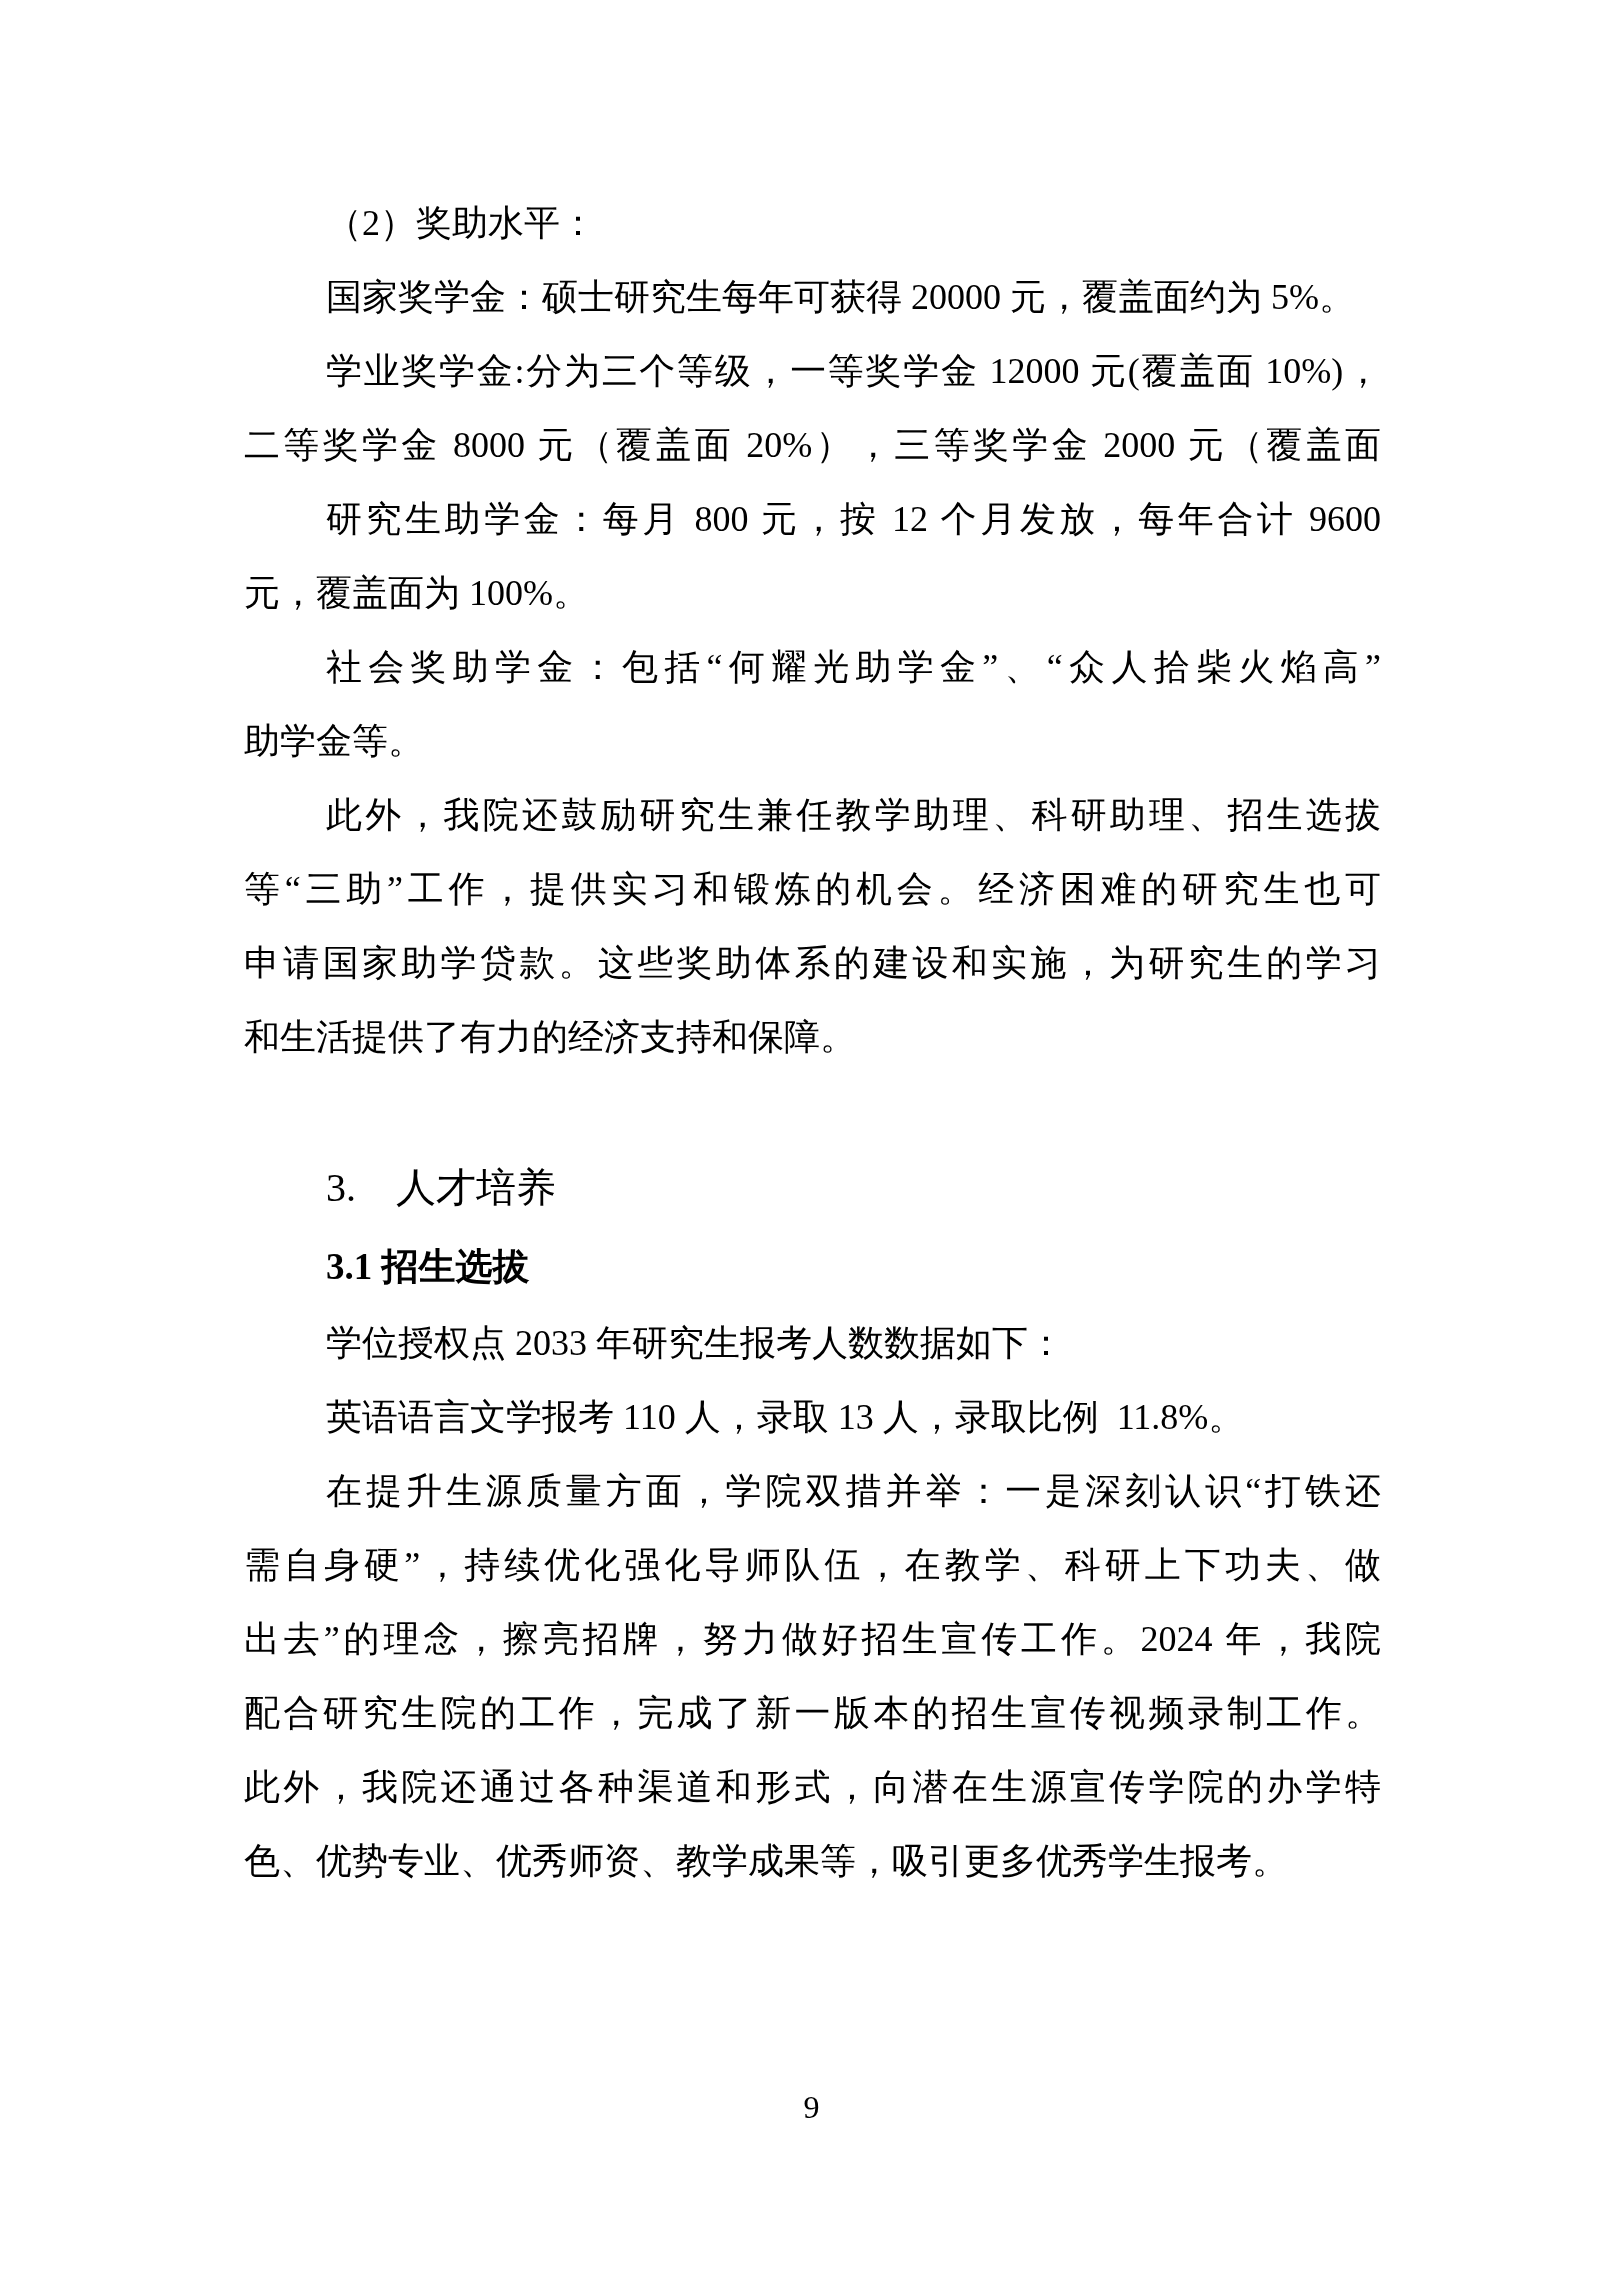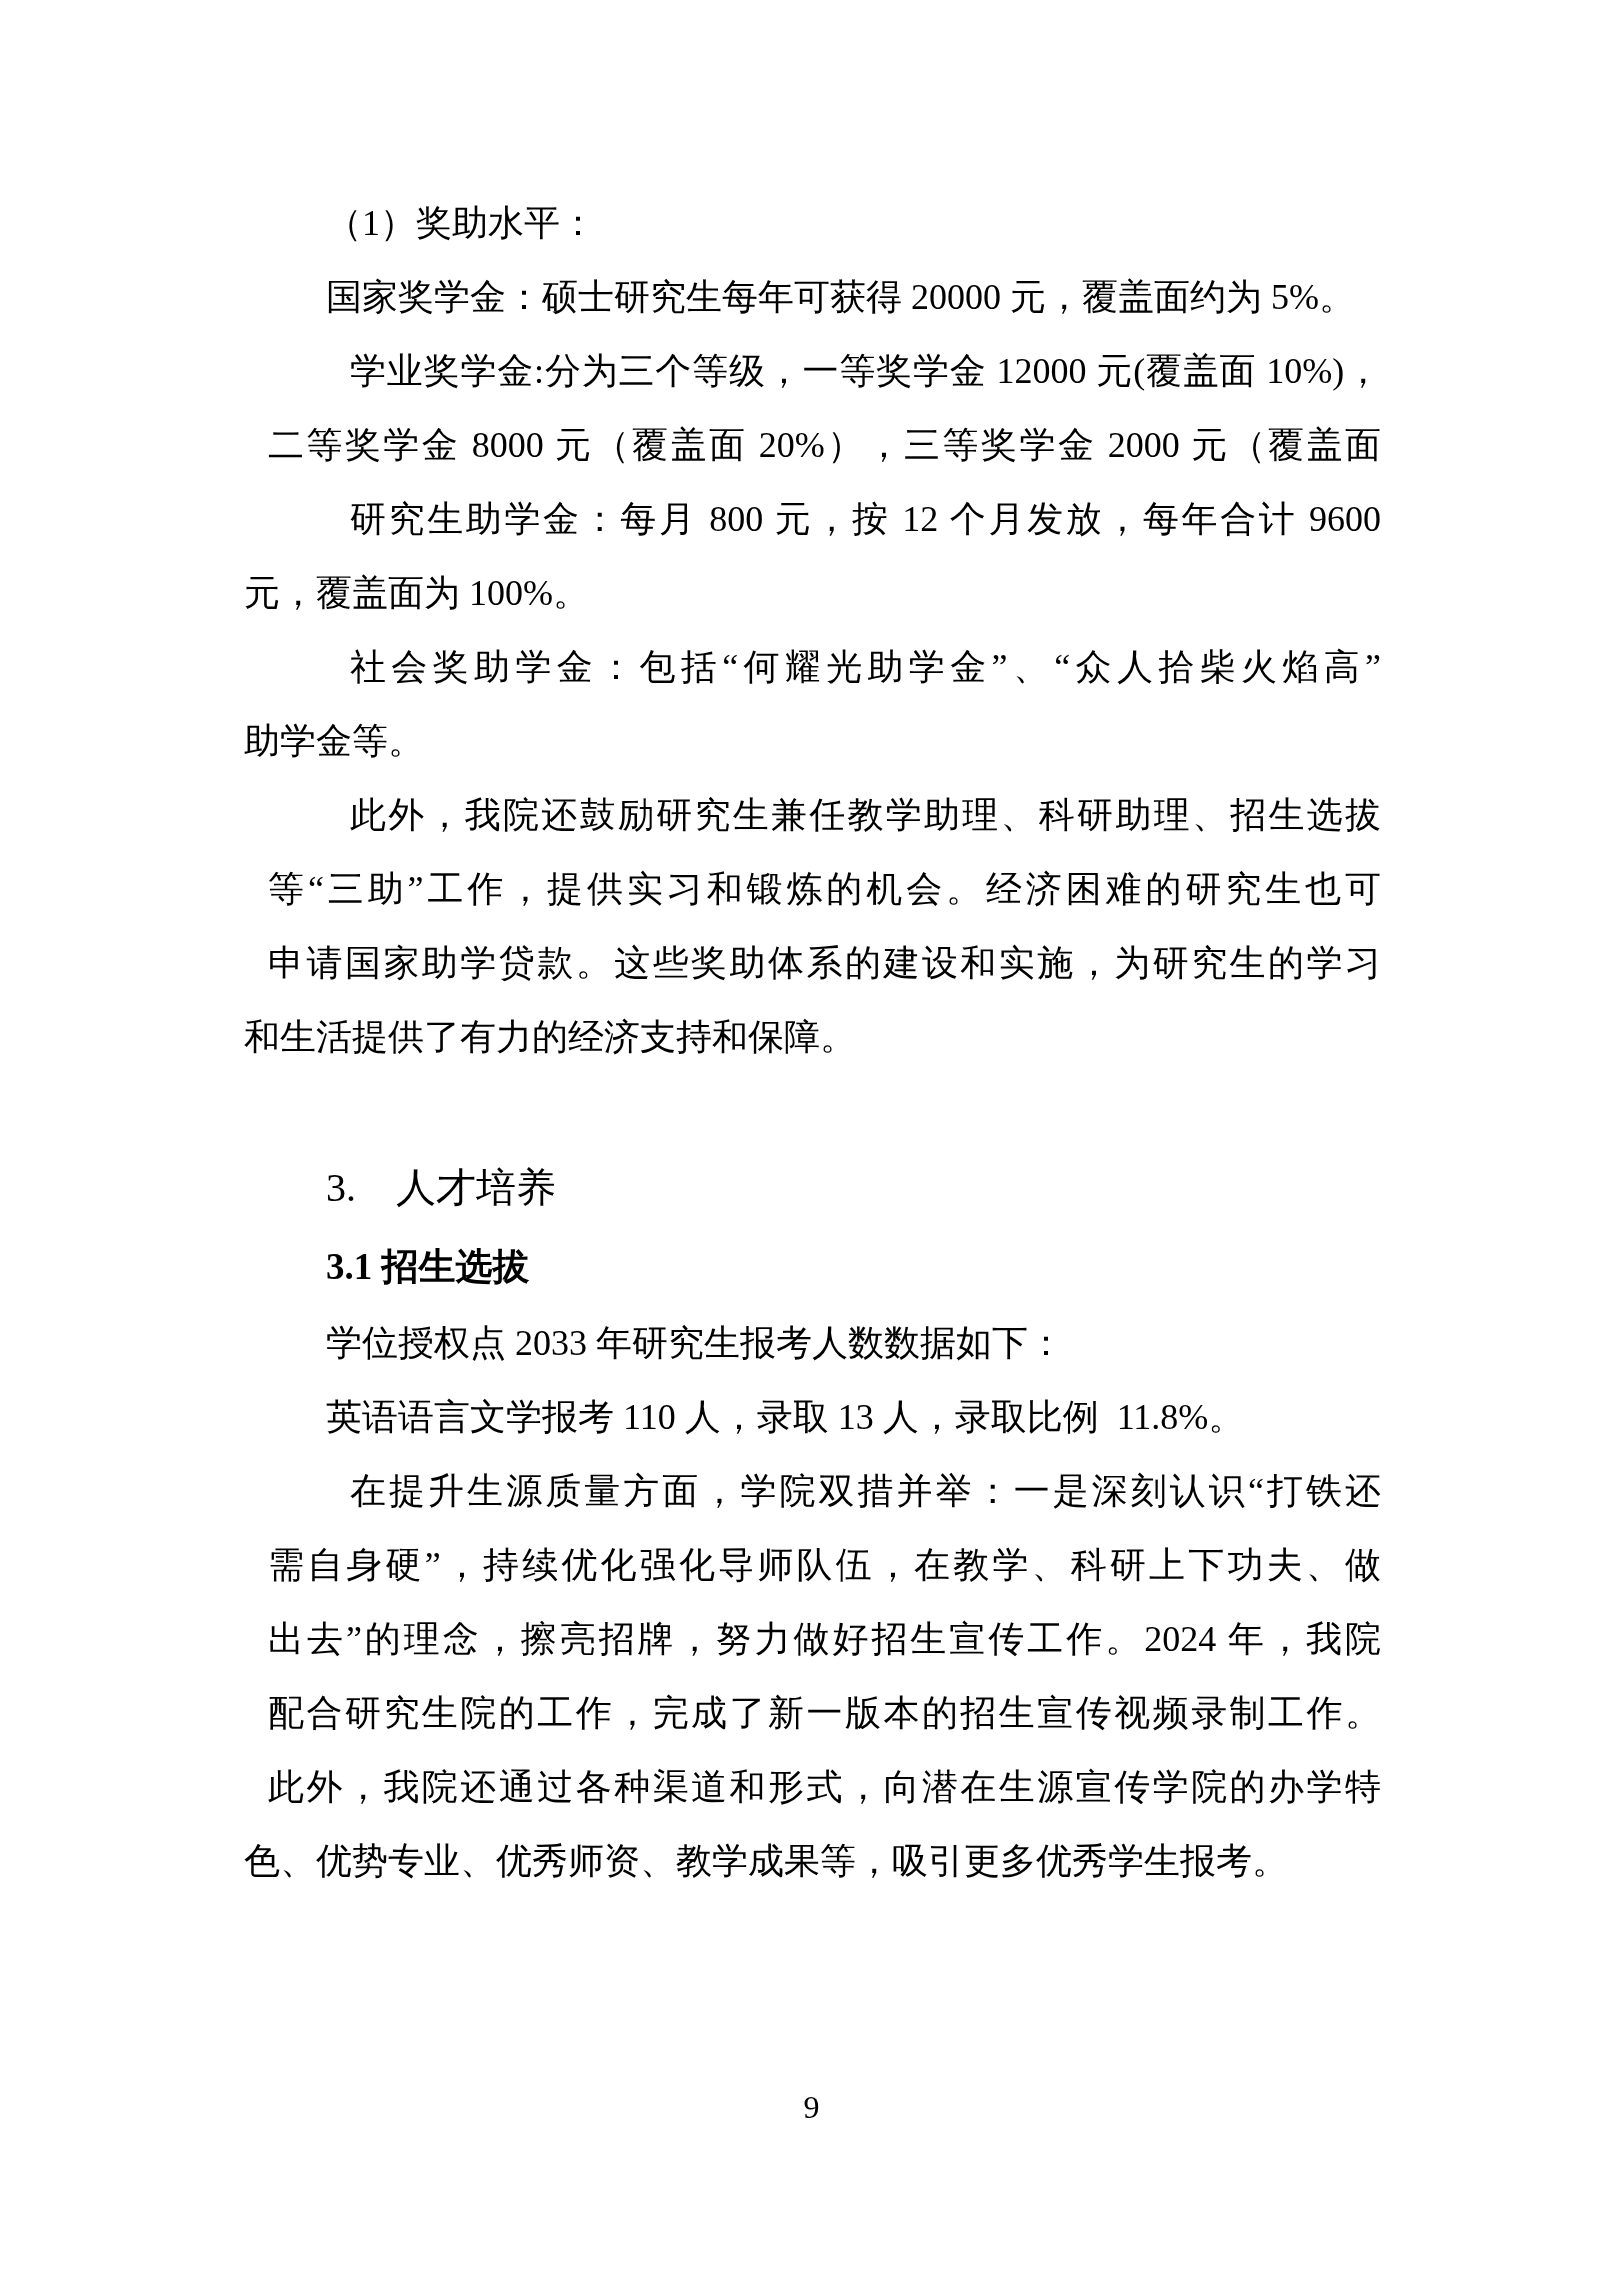--- a/index.html
+++ b/index.html
@@ -28,21 +28,20 @@
     font-size: 36px;
     white-space: normal;
     text-align: left;
   }
   .line.indent {
     text-indent: 82px;
   }
   .line.justify {
     text-align: justify;
     text-align-last: justify;
-    margin-left: 24px;
   }
   .line.blank {
     height: 74px;
   }
   .line.h2 {
     height: 79px;
     line-height: 79px;
     font-size: 40px;
     font-weight: normal;
   }
@@ -60,21 +59,21 @@
     text-align: center;
     font-size: 32px;
     line-height: 48px;
   }
 </style>
 </head>
 <body>
 
 <div class="page">
   <div class="content" id="content">
-      <div class="line body indent">（1）奖助水平：</div>
+      <div class="line body indent">（2）奖助水平：</div>
       <div class="line body indent">国家奖学金：硕士研究生每年可获得 20000 元，覆盖面约为 5%。</div>
       <div class="line body indent justify">学业奖学金:分为三个等级，一等奖学金 12000 元(覆盖面 10%)，</div>
       <div class="line body justify">二等奖学金 8000 元（覆盖面 20%），三等奖学金 2000 元（覆盖面</div>
       <div class="line body indent justify">研究生助学金：每月 800 元，按 12 个月发放，每年合计 9600</div>
       <div class="line body">元，覆盖面为 100%。</div>
       <div class="line body indent justify">社会奖助学金：包括“何耀光助学金”、“众人拾柴火焰高”</div>
       <div class="line body">助学金等。</div>
       <div class="line body indent justify">此外，我院还鼓励研究生兼任教学助理、科研助理、招生选拔</div>
       <div class="line body justify">等“三助”工作，提供实习和锻炼的机会。经济困难的研究生也可</div>
       <div class="line body justify">申请国家助学贷款。这些奖助体系的建设和实施，为研究生的学习</div>

